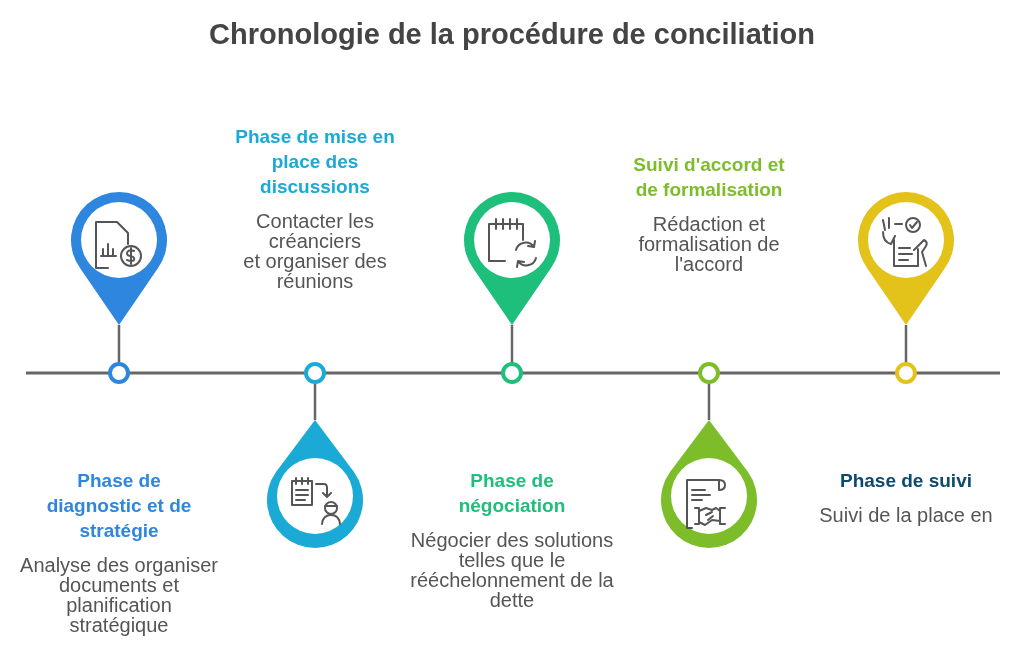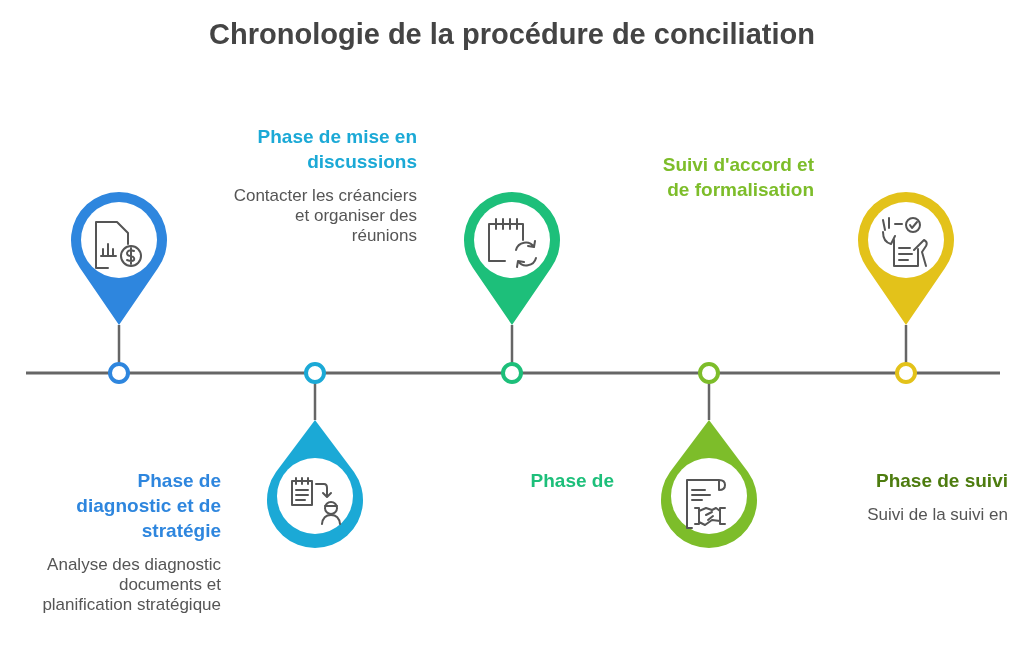--- a/index.html
+++ b/index.html
@@ -5,23 +5,23 @@
   html, body { margin: 0; padding: 0; }
   body {
     width: 1024px; height: 648px; background: #ffffff; position: relative; overflow: hidden;
     font-family: "Liberation Sans", "DejaVu Sans", sans-serif;
   }
   .title {
     position: absolute; left: 0; right: 0; top: 18px; text-align: center;
     font-size: 29px; font-weight: bold; color: #444444; letter-spacing: 0px;
   }
   svg.diagram { position: absolute; left: 0; top: 0; }
-  .phase { position: absolute; text-align: right; }
+  .phase { position: absolute; text-align: center; }
   .phase .ph-title { font-weight: bold; font-size: 19px; line-height: 25px; }
-  .phase .ph-desc { font-size: 17px; line-height: 20px; color: #555555; margin-top: 12px; }
+  .phase .ph-desc { font-size: 20px; line-height: 20px; color: #555555; margin-top: 12px; }
 </style>
 </head>
 <body>
 
 <div class="title">Chronologie de la procédure de conciliation</div>
 
 <svg class="diagram" width="1024" height="648" viewBox="0 0 1024 648">
 
   <line x1="26" y1="373" x2="1000" y2="373" stroke="#666666" stroke-width="3"></line>
 
@@ -99,51 +99,64 @@
   </g>
 </svg>
 
 <div class="phase" style="left:17px; top:468px; width:204px;">
   <div class="ph-title" style="color:#2E86DE;">
     <div>Phase de</div>
     <div>diagnostic et de</div>
     <div>stratégie</div>
   </div>
   <div class="ph-desc">
-    <div>Analyse des diagnostic</div>
+    <div>Analyse des organiser</div>
     <div>documents et</div>
     <div>planification stratégique</div>
   </div>
 </div>
 
 <div class="phase" style="left:213px; top:124px; width:204px;">
   <div class="ph-title" style="color:#1BA9D6;">
     <div>Phase de mise en</div>
+    <div>place des</div>
     <div>discussions</div>
   </div>
   <div class="ph-desc">
     <div>Contacter les créanciers</div>
     <div>et organiser des</div>
     <div>réunions</div>
   </div>
 </div>
 
 <div class="phase" style="left:410px; top:468px; width:204px;">
   <div class="ph-title" style="color:#1DBF7A;">
     <div>Phase de</div>
+    <div>négociation</div>
+  </div>
+  <div class="ph-desc">
+    <div>Négocier des solutions</div>
+    <div>telles que le</div>
+    <div>rééchelonnement de la</div>
+    <div>dette</div>
   </div>
 </div>
 
 <div class="phase" style="left:604px; top:152px; width:210px;">
   <div class="ph-title" style="color:#7DBD2A;">
     <div>Suivi d'accord et</div>
     <div>de formalisation</div>
   </div>
+  <div class="ph-desc">
+    <div>Rédaction et</div>
+    <div>formalisation de</div>
+    <div>l'accord</div>
+  </div>
 </div>
 
 <div class="phase" style="left:804px; top:468px; width:204px;">
-  <div class="ph-title" style="color:#4d7c0f;">
+  <div class="ph-title" style="color:#0c4a6e;">
     <div>Phase de suivi</div>
   </div>
   <div class="ph-desc">
-    <div>Suivi de la suivi en</div>
+    <div>Suivi de la place en</div>
   </div>
 </div>
 
 </body></html>

